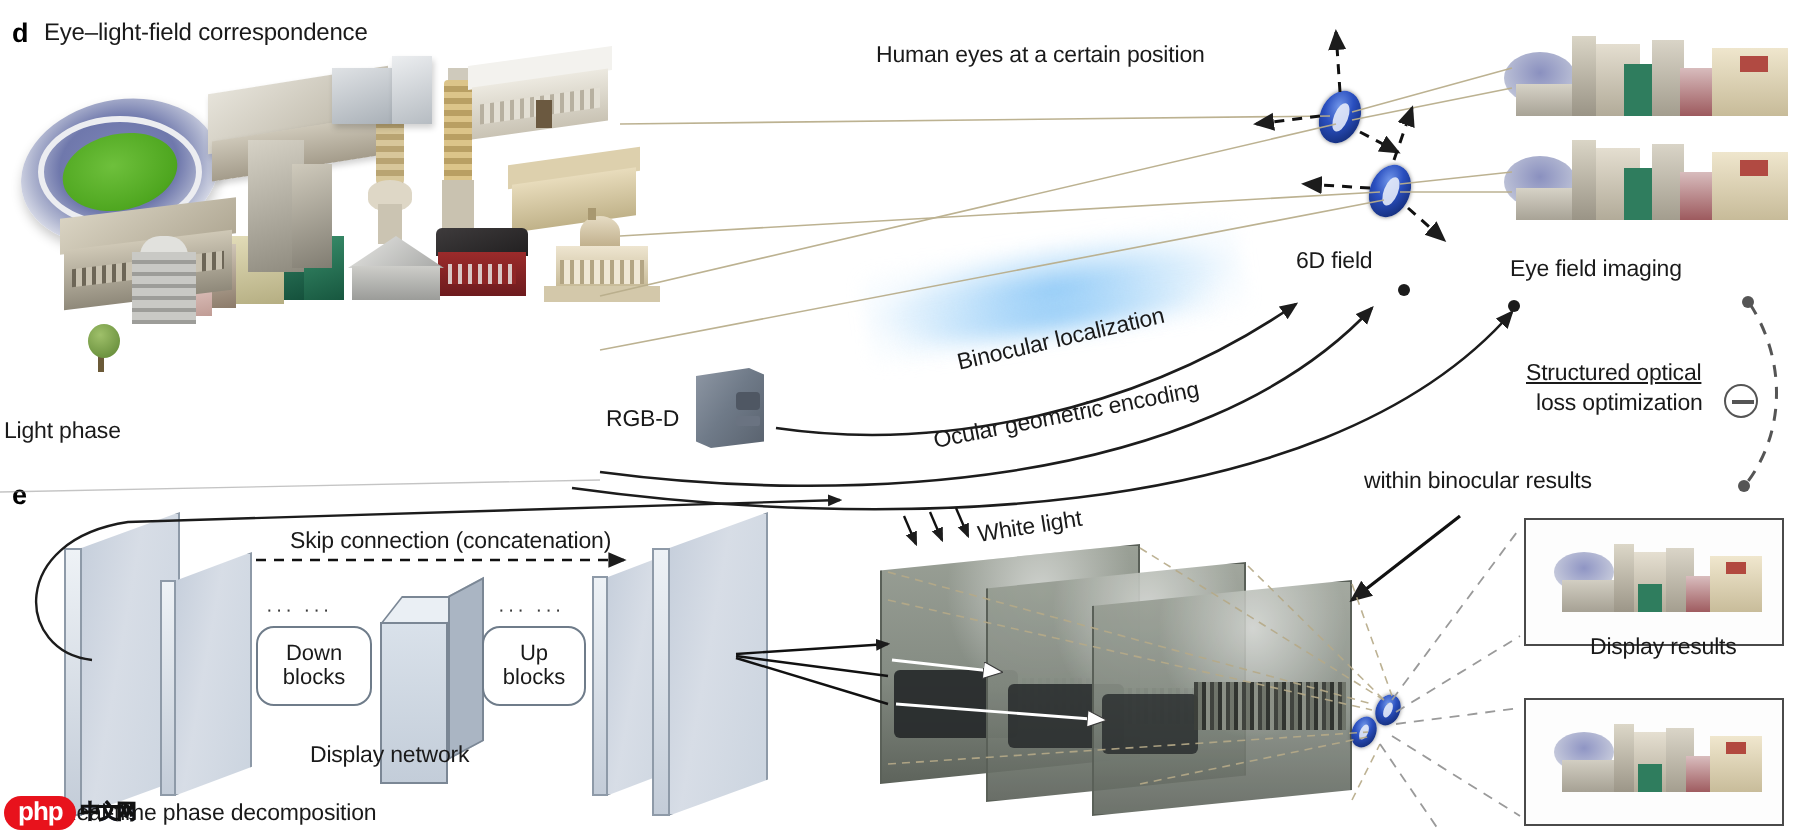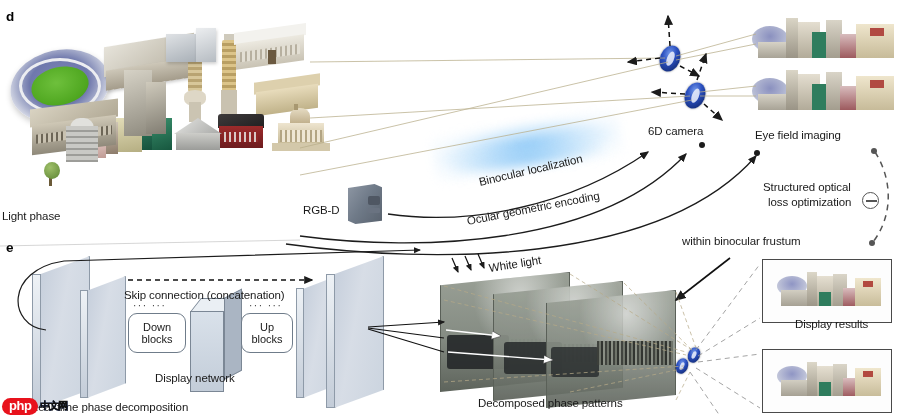--- a/index.html
+++ b/index.html
@@ -212,20 +212,21 @@
     -webkit-text-stroke: 0.5px #111;
     letter-spacing: -1px;
   }
 </style>
 </head>
 <body>
 
 <div id="figure">
 
   <div class="panel-letter" style="left:6px; top:9px;">d</div>
+  <div class="lbl" style="left:22px; top:9px; font-size:12px;">Eye–light-field correspondence</div>
 
   <div class="abs" style="left:6px; top:22px; width:360px; height:190px;">
 
     <div style="position:absolute; left:4px; top:28px; width:100px; height:72px;">
       <div class="stadium-outer" style="left:0; top:0; width:100px; height:72px;"></div>
       <div class="stadium-ring" style="left:9px; top:8px; width:82px; height:56px;"></div>
       <div class="stadium-field" style="left:21px; top:17px; width:58px; height:38px; transform:rotate(-12deg);"></div>
     </div>
 
     <div class="box" style="left:98px; top:18px; width:90px; height:30px; background:linear-gradient(150deg,#e6e3da,#b9b3a3); transform:skewY(-9deg);"></div>
@@ -313,21 +314,22 @@
   <div style="position:absolute; left:348px; top:178px; width:40px; height:46px;">
     <div class="camera-body" style="left:0; top:6px; width:34px; height:40px; clip-path:polygon(0% 10%, 78% 0%, 100% 8%, 100% 92%, 22% 100%, 0% 92%);"></div>
     <div style="position:absolute; left:20px; top:18px; width:12px; height:9px; background:#4f5763; border-radius:2px;"></div>
     <div style="position:absolute; left:20px; top:30px; width:12px; height:5px; background:#6a7381; border-radius:1px;"></div>
   </div>
   <div class="lbl" style="left:303px; top:203px;">RGB-D</div>
 
   <div class="eye" style="left:660px; top:45px; width:20px; height:27px; transform:rotate(22deg);"></div>
   <div class="eye" style="left:685px; top:82px; width:20px; height:27px; transform:rotate(22deg);"></div>
 
-  <div class="lbl" style="left:648px; top:124px;">6D camera</div>
+  <div class="lbl" style="left:648px; top:124px;">6D field</div>
+  <div class="lbl" style="left:438px; top:21px;">Human eyes at a certain position</div>
 
   <div class="thumbcity" style="left:752px; top:18px; width:142px; height:48px;">
     <div style="position:absolute; left:0; top:8px; width:36px; height:26px; border-radius:50%; background:radial-gradient(ellipse at 50% 40%, #8a90bf, #b9bed5 70%, #e6e8ee);"></div>
     <div style="position:absolute; left:6px; top:24px; width:30px; height:16px; background:linear-gradient(180deg,#d6d2c6,#a8a396);"></div>
     <div style="position:absolute; left:34px; top:0; width:12px; height:40px; background:linear-gradient(180deg,#dad5c6,#9a9486);"></div>
     <div style="position:absolute; left:46px; top:4px; width:22px; height:36px; background:linear-gradient(180deg,#e4ded0,#b2ab99);"></div>
     <div style="position:absolute; left:60px; top:14px; width:16px; height:26px; background:#2f7d5e;"></div>
     <div style="position:absolute; left:74px; top:2px; width:16px; height:38px; background:linear-gradient(180deg,#d9d4c7,#a39d8e);"></div>
     <div style="position:absolute; left:88px; top:16px; width:18px; height:24px; background:linear-gradient(180deg,#d8bcbd,#9d5a5e);"></div>
     <div style="position:absolute; left:104px; top:6px; width:38px; height:34px; background:linear-gradient(180deg,#efe6cd,#c7bb99);"></div>
@@ -344,24 +346,24 @@
     <div style="position:absolute; left:104px; top:6px; width:38px; height:34px; background:linear-gradient(180deg,#efe6cd,#c7bb99);"></div>
     <div style="position:absolute; left:118px; top:10px; width:14px; height:8px; background:#b14a42;"></div>
   </div>
   <div class="lbl" style="left:755px; top:128px;">Eye field imaging</div>
 
   <div class="minus-circle" style="left:862px; top:192px;"></div>
 
   <div class="lbl" style="left:479px; top:175px; transform:rotate(-13deg); transform-origin:left center;">Binocular localization</div>
   <div class="lbl" style="left:467px; top:214px; transform:rotate(-11deg); transform-origin:left center;">Ocular geometric encoding</div>
 
-  <div class="lbl" style="left:763px; top:180px;">Structured optical</div>
+  <div class="lbl" style="left:763px; top:180px;text-decoration:underline;">Structured optical</div>
   <div class="lbl" style="left:768px; top:195px;">loss optimization</div>
 
-  <div class="lbl" style="left:682px; top:234px;">within binocular frustum</div>
+  <div class="lbl" style="left:682px; top:234px;">within binocular results</div>
 
   <div class="panel-letter" style="left:6px; top:240px;">e</div>
 
   <div class="slab" style="left:32px; top:256px; width:58px; height:152px;">
     <div class="edge" style="left:0; top:18px; width:9px; height:134px;"></div>
     <div class="face" style="left:8px; top:0; width:50px; height:152px; clip-path:polygon(0% 12%, 100% 0%, 100% 88%, 0% 100%);"></div>
   </div>
   <div class="slab" style="left:80px; top:276px; width:46px; height:122px;">
     <div class="edge" style="left:0; top:14px; width:8px; height:108px;"></div>
     <div class="face" style="left:7px; top:0; width:39px; height:122px; clip-path:polygon(0% 12%, 100% 0%, 100% 88%, 0% 100%);"></div>
@@ -387,41 +389,40 @@
 
   <div class="slab" style="left:296px; top:274px; width:46px; height:124px;">
     <div class="edge" style="left:0; top:14px; width:8px; height:110px;"></div>
     <div class="face" style="left:7px; top:0; width:39px; height:124px; clip-path:polygon(0% 12%, 100% 0%, 100% 88%, 0% 100%);"></div>
   </div>
   <div class="slab" style="left:326px; top:256px; width:58px; height:152px;">
     <div class="edge" style="left:0; top:18px; width:9px; height:134px;"></div>
     <div class="face" style="left:8px; top:0; width:50px; height:152px; clip-path:polygon(0% 12%, 100% 0%, 100% 88%, 0% 100%);"></div>
   </div>
 
-  <div class="lbl" style="left:124px; top:264px;margin-top:24px;">Skip connection (concatenation)</div>
+  <div class="lbl" style="left:145px; top:264px;">Skip connection (concatenation)</div>
   <div class="lbl" style="left:155px; top:371px;">Display network</div>
 
   <div class="phase" style="left:440px; top:272px; width:130px; height:120px; clip-path:polygon(0% 11%, 100% 0%, 100% 89%, 0% 100%);">
     <div class="scene"></div>
     <div class="dark-mass" style="left:6px; top:62px; width:62px; height:34px;"></div>
     <div class="crowd" style="left:70px; top:66px; width:56px; height:16px; opacity:.45;"></div>
   </div>
   <div class="phase" style="left:493px; top:281px; width:130px; height:120px; clip-path:polygon(0% 11%, 100% 0%, 100% 89%, 0% 100%);">
     <div class="scene" style="opacity:.93;"></div>
     <div class="dark-mass" style="left:10px; top:60px; width:58px; height:32px; opacity:.85;"></div>
     <div class="crowd" style="left:66px; top:62px; width:60px; height:18px; opacity:.65;"></div>
   </div>
   <div class="phase" style="left:546px; top:290px; width:130px; height:118px; clip-path:polygon(0% 11%, 100% 0%, 100% 89%, 0% 100%);">
     <div class="scene" style="opacity:.9;"></div>
     <div class="dark-mass" style="left:4px; top:56px; width:48px; height:30px; opacity:.8;"></div>
     <div class="crowd" style="left:50px; top:50px; width:76px; height:24px; opacity:.95;"></div>
   </div>
 
   <div class="lbl" style="left:489px; top:261px; transform:rotate(-9deg); transform-origin:left center;">White light</div>
-  <div class="lbl" style="left:478px; top:396px;">Decomposed phase patterns</div>
 
   <div class="eye" style="left:688px; top:347px; width:12px; height:16px; transform:rotate(24deg);"></div>
   <div class="eye" style="left:676px; top:358px; width:12px; height:16px; transform:rotate(24deg);"></div>
 
   <div class="resultbox" style="left:762px; top:259px; width:130px; height:64px;">
     <div style="position:absolute; left:14px; top:12px; width:104px; height:40px;">
       <div style="position:absolute; left:0; top:4px; width:30px; height:20px; border-radius:50%; background:radial-gradient(ellipse at 50% 40%, #8f95c4, #c3c7da 72%, #eceef3);"></div>
       <div style="position:absolute; left:4px; top:18px; width:26px; height:16px; background:linear-gradient(180deg,#d2cec2,#a6a194);"></div>
       <div style="position:absolute; left:30px; top:0; width:10px; height:34px; background:linear-gradient(180deg,#dcd7c8,#9c9688);"></div>
       <div style="position:absolute; left:40px; top:4px; width:16px; height:30px; background:linear-gradient(180deg,#e5dfd1,#b3ac9a);"></div>

